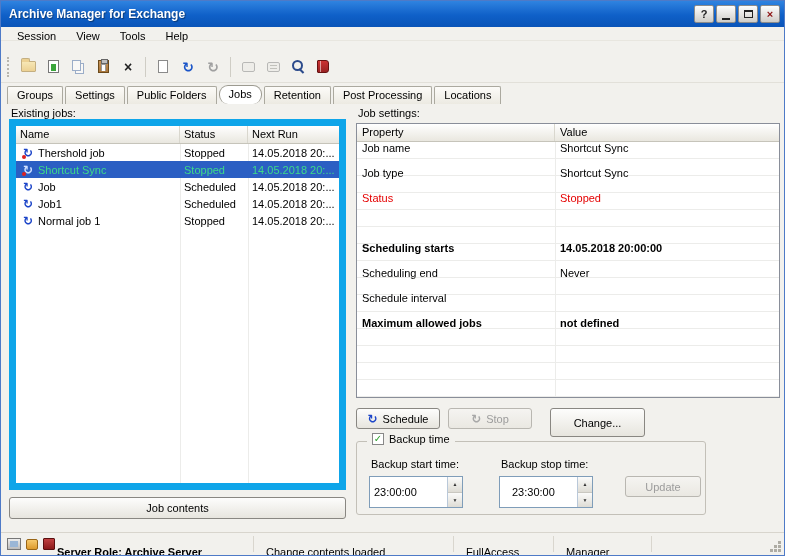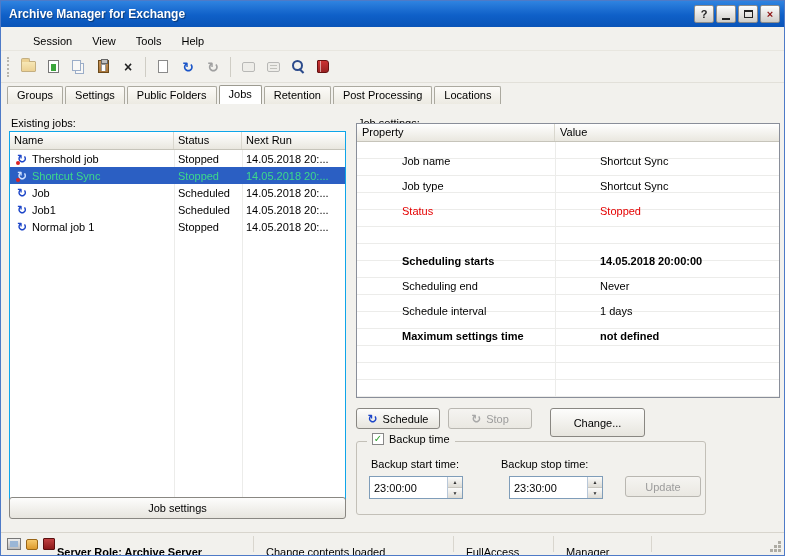--- a/index.html
+++ b/index.html
@@ -15,22 +15,22 @@
     text-shadow:1px 1px 1px rgba(0,0,0,.4); }
   .win-btns { position:absolute; right:4px; top:4px; display:flex; gap:2px; }
   .win-btn { width:20px; height:18px; border:1px solid #8B8B8B; border-radius:2px;
     background:linear-gradient(#FDFDFD,#CFCDC8); display:flex; align-items:center;
     justify-content:center; font-size:11px; font-weight:bold; color:#222; cursor:default; }
   .win-btn.close { color:#8B1010; }
   .min-glyph { width:8px; height:2px; background:#222; margin-top:9px; }
   .max-glyph { width:9px; height:8px; border:1px solid #222; border-top-width:2px; }
 
   
-  .menubar { position:absolute; top:26px; left:0; right:0; height:24px; display:flex;
-    align-items:flex-end; padding-left:22px; border-bottom:1px solid #E8E6DF; }
+  .menubar { position:absolute; top:26px; left:0; right:0; height:14px; display:flex;
+    align-items:flex-start; padding-left:6px; border-bottom:1px solid #E8E6DF; }
   .menu-item { padding:3px 10px; }
   .toolbar { position:absolute; top:50px; left:0; right:0; height:32px; display:flex;
     align-items:center; padding-left:4px; gap:1px; border-bottom:1px solid #E2E0D9; }
   .tb-grip { width:3px; height:20px; border-left:2px dotted #B8B6AE; margin:0 5px 0 2px; }
   .tb-btn { width:24px; height:24px; display:flex; align-items:center; justify-content:center; }
   .tb-sep { width:1px; height:20px; background:#CFCDC5; margin:0 4px; }
   .dim { opacity:.55; }
   .ic-folder { width:15px; height:11px; background:linear-gradient(#FBE08A,#E8B84B);
     border:1px solid #A07A2A; border-radius:1px; position:relative; }
   .ic-folder::before { content:""; position:absolute; top:-4px; left:-1px; width:7px; height:3px;
@@ -61,27 +61,27 @@
   .ic-book { width:12px; height:13px; background:linear-gradient(#C33,#922);
     border:1px solid #611; border-radius:1px 3px 3px 1px; position:relative; }
   .ic-book::before { content:""; position:absolute; left:2px; top:0; bottom:0; width:1px;
     background:rgba(255,255,255,.55); }
 
   
   .tabs { position:absolute; top:84px; left:6px; height:19px; display:flex; align-items:flex-end; }
   .tab { height:18px; padding:2px 9px 0; border:1px solid #ABA99F; border-bottom:none;
     border-radius:2px 2px 0 0; background:linear-gradient(#FCFBF8,#ECEAE2); margin-right:2px;
     white-space:nowrap; cursor:default; }
-  .tab.active { height:19px; background:#FFF; border-color:#9C9A90; }
-
-  .panel-label { position:absolute; top:106px;margin-top:10px; }
-
-  
-  .listview { position:absolute; top:130px; left:8px; width:337px; height:371px;
-    background:#FFF; border:1px solid #0ea5e9; }
+  .tab.active { height:19px; background:#FFF; border-color:#9C9A90;border-radius:9px; }
+
+  .panel-label { position:absolute; top:106px; }
+
+  
+  .listview { position:absolute; top:118px; left:8px; width:337px; height:371px;
+    background:#FFF; border:7px solid #0ea5e9; }
   .lv-header { display:flex; height:18px; background:linear-gradient(#FFFFFF,#E9E7DF);
     border-bottom:1px solid #C6C4BA; }
   .lv-hcell { padding:2px 4px; border-right:1px solid #D9D7CE; white-space:nowrap; overflow:hidden; }
   .w-name { width:164px; } .w-status { width:68px; } .w-next { flex:1; border-right:none; }
   .lv-body { position:absolute; top:18px; left:0; right:0; bottom:0; overflow:hidden; }
   .lv-vline { position:absolute; top:0; bottom:0; width:1px; background:#ECECEA; }
   .lv-row { display:flex; height:17px; align-items:center; position:relative; cursor:default; }
   .lv-row.selected { background:#2B5FC3; color:#3DD98A; }
   .lv-cell { padding:0 4px; white-space:nowrap; overflow:hidden; }
   .c-name { width:164px; display:flex; align-items:center; gap:2px; }
@@ -108,38 +108,38 @@
   
   .grid { position:absolute; top:122px; left:355px; width:424px; height:275px;
     background:#FFF; border:1px solid #898E99; }
   .grid-header { display:flex; height:18px; background:linear-gradient(#FFFFFF,#E9E7DF);
     border-bottom:1px solid #C6C4BA; }
   .g-hprop { width:198px; padding:2px 5px; border-right:1px solid #D9D7CE; }
   .g-hval { flex:1; padding:2px 5px; }
   .grid-body { position:absolute; top:18px; left:0; right:0; bottom:0;
     background:repeating-linear-gradient(180deg,transparent 0 16px,#ECECEA 16px 17px); }
   .g-vline { position:absolute; top:0; bottom:0; left:198px; width:1px; background:#ECECEA; }
-  .grid-row { display:flex; height:25px; align-items:flex-end;padding-left:40px; }
+  .grid-row { display:flex; height:25px; align-items:flex-start; }
   .g-prop { width:198px; padding:0 5px; white-space:nowrap; overflow:hidden; }
   .g-val { flex:1; padding:0 5px; white-space:nowrap; overflow:hidden; }
   .red { color:#E50000; } .bold { font-weight:bold; }
 
   
   .groupbox { position:absolute; top:440px; left:355px; width:350px; height:74px;
     border:1px solid #C3C0B8; border-radius:3px; }
   .gb-head { position:absolute; top:432px; left:366px; background:#F2F1ED; padding:0 5px;
     display:flex; align-items:center; gap:5px; }
   .checkbox { width:12px; height:12px; background:#FFF; border:1px solid #888;
     display:flex; align-items:center; justify-content:center; font-size:10px; line-height:1;
     color:#2BA12B; font-weight:bold; }
   .gb-label1 { position:absolute; left:14px; top:16px; }
   .gb-label2 { position:absolute; left:144px; top:16px; }
-  .spinner { position:absolute; width:94px; height:23px; border:1px solid #7F9DB9;
+  .spinner { position:absolute; width:94px; height:32px; border:1px solid #7F9DB9;
     background:#FFF; display:flex; top:34px; }
-  .sp1 { left:12px; } .sp2 { left:152px; }
+  .sp1 { left:12px; } .sp2 { left:142px;padding-left:8px; }
   .spin-input { flex:1; min-width:0; border:none; outline:none; padding-left:4px;
     font:11px "Liberation Sans","DejaVu Sans",sans-serif; }
   .spin-btns { width:15px; display:flex; flex-direction:column; border-left:1px solid #B9C8D9; }
   .spin-btn { flex:1; display:flex; align-items:center; justify-content:center; font-size:5px;
     color:#333; background:linear-gradient(#FBFBFA,#DEDCD5); }
   .spin-btn.up { border-bottom:1px solid #C9C7C0; }
   .b-update { position:absolute; left:268px; top:34px; width:76px; height:21px; }
 
   
   .statusbar { position:absolute; left:0; right:0; bottom:0; height:23px;
@@ -295,21 +295,21 @@
         <div class="lv-cell c-name">
           <span class="job-ic">↻</span>
           <span>Normal job 1</span>
         </div>
         <div class="lv-cell c-status">Stopped</div>
         <div class="lv-cell c-next">14.05.2018 20:...</div>
       </div>
     </div>
   </div>
 
-  <div class="btn report-btn">Job settings</div>
+  <div class="btn report-btn">Job contents</div>
 
   <div class="grid">
     <div class="grid-header">
       <div class="g-hprop">Property</div>
       <div class="g-hval">Value</div>
     </div>
     <div class="grid-body">
       <div class="g-vline"></div>
 
       <div class="grid-row">
@@ -331,24 +331,23 @@
       <div class="grid-row">
         <div class="g-prop bold">Scheduling starts</div>
         <div class="g-val bold">14.05.2018 20:00:00</div>
       </div>
       <div class="grid-row">
         <div class="g-prop">Scheduling end</div>
         <div class="g-val">Never</div>
       </div>
       <div class="grid-row">
         <div class="g-prop">Schedule interval</div>
-        <div class="g-val">1 days</div>
-      </div>
-      <div class="grid-row">
-        <div class="g-prop bold">Maximum settings time</div>
+      </div>
+      <div class="grid-row">
+        <div class="g-prop bold">Maximum allowed jobs</div>
         <div class="g-val bold">not defined</div>
       </div>
     </div>
   </div>
 
   <div class="btn b-schedule">
     <span class="btn-sync">↻</span>
     <span>Schedule</span>
   </div>
   <div class="btn disabled b-stop">

